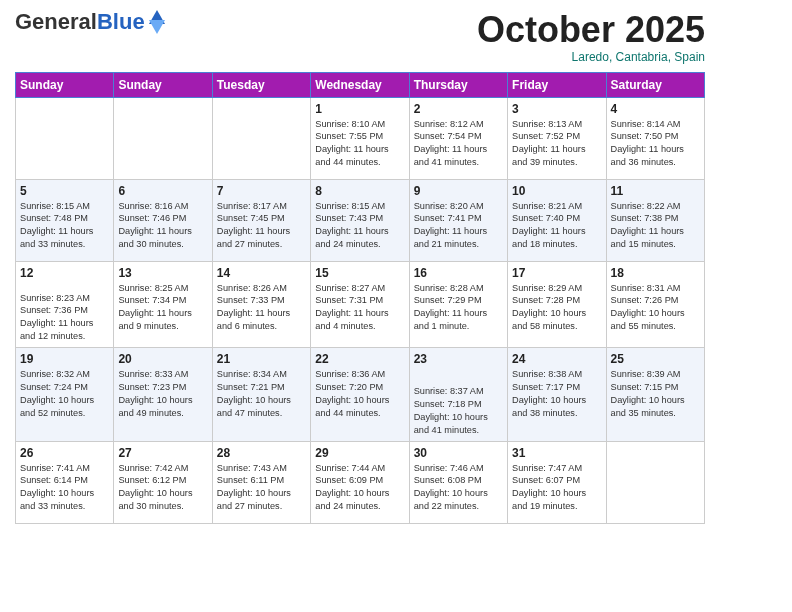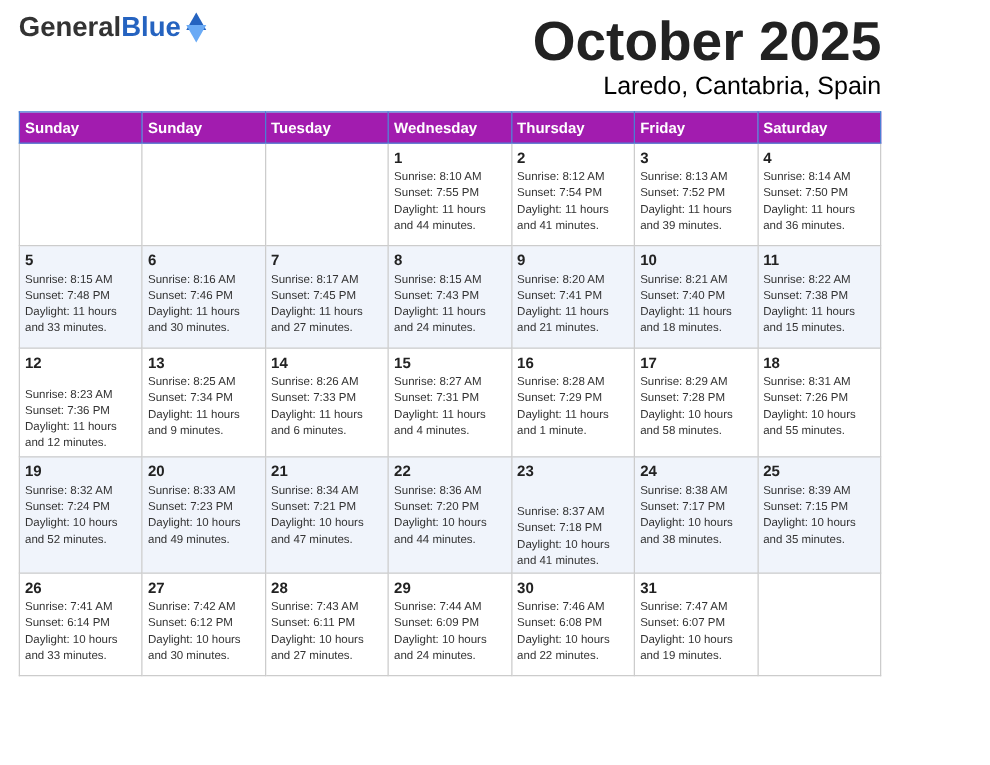--- a/index.html
+++ b/index.html
@@ -29,28 +29,28 @@
       font-size: 22px;
       font-weight: bold;
       line-height: 1.1;
     }
     .logo-general { color: #333; }
     .logo-blue { color: #2563c0; }
     .title-area {
       text-align: right;
     }
     .month-title {
-      font-size: 44px;
+      font-size: 36px;
       font-weight: bold;
       color: #222;
       line-height: 1.1;
     }
     .subtitle {
-      font-size: 20px;
-      color: #000000;
+      font-size: 12px;
+      color: #0f766e;
     }
     .calendar {
       width: 100%;
       border-collapse: collapse;
       table-layout: fixed;
     }
     .calendar th {
       background: #a21caf;
       color: #fff;
       font-size: 12px;

